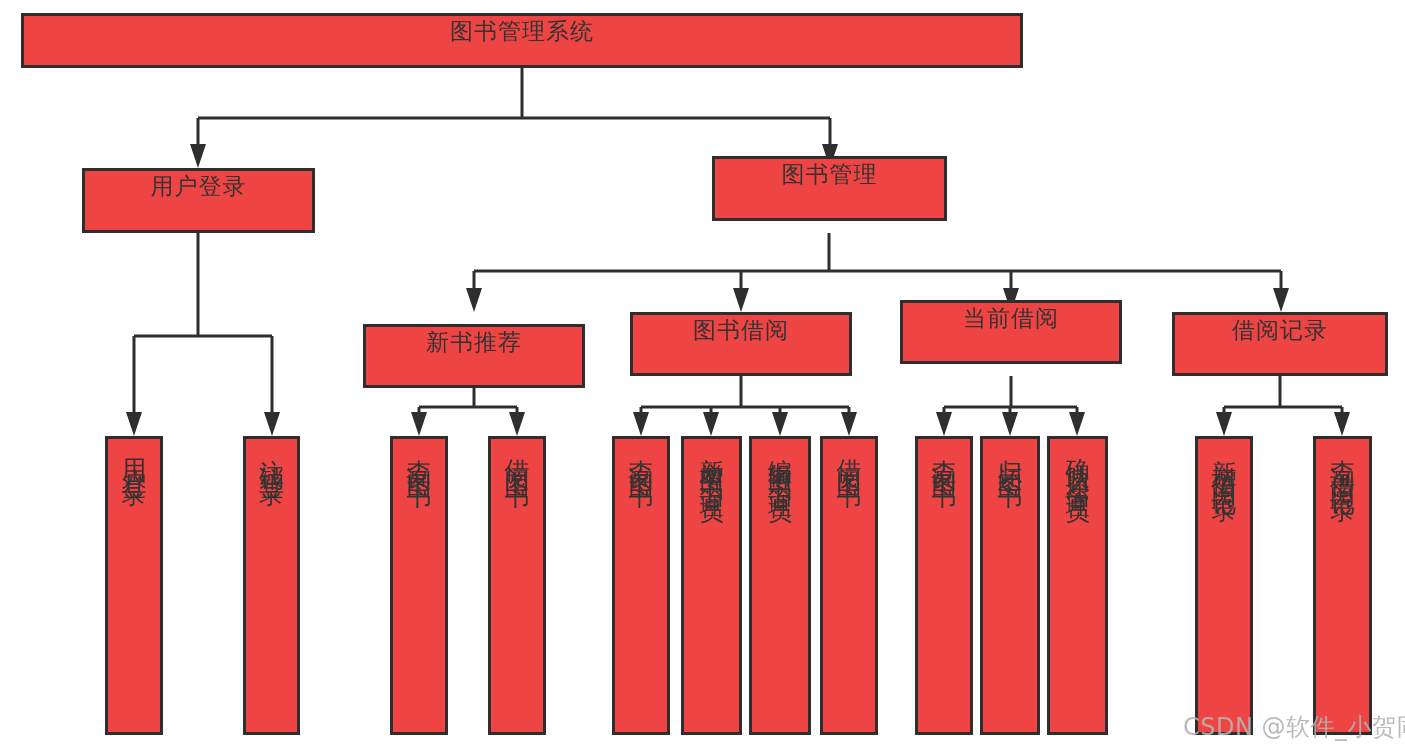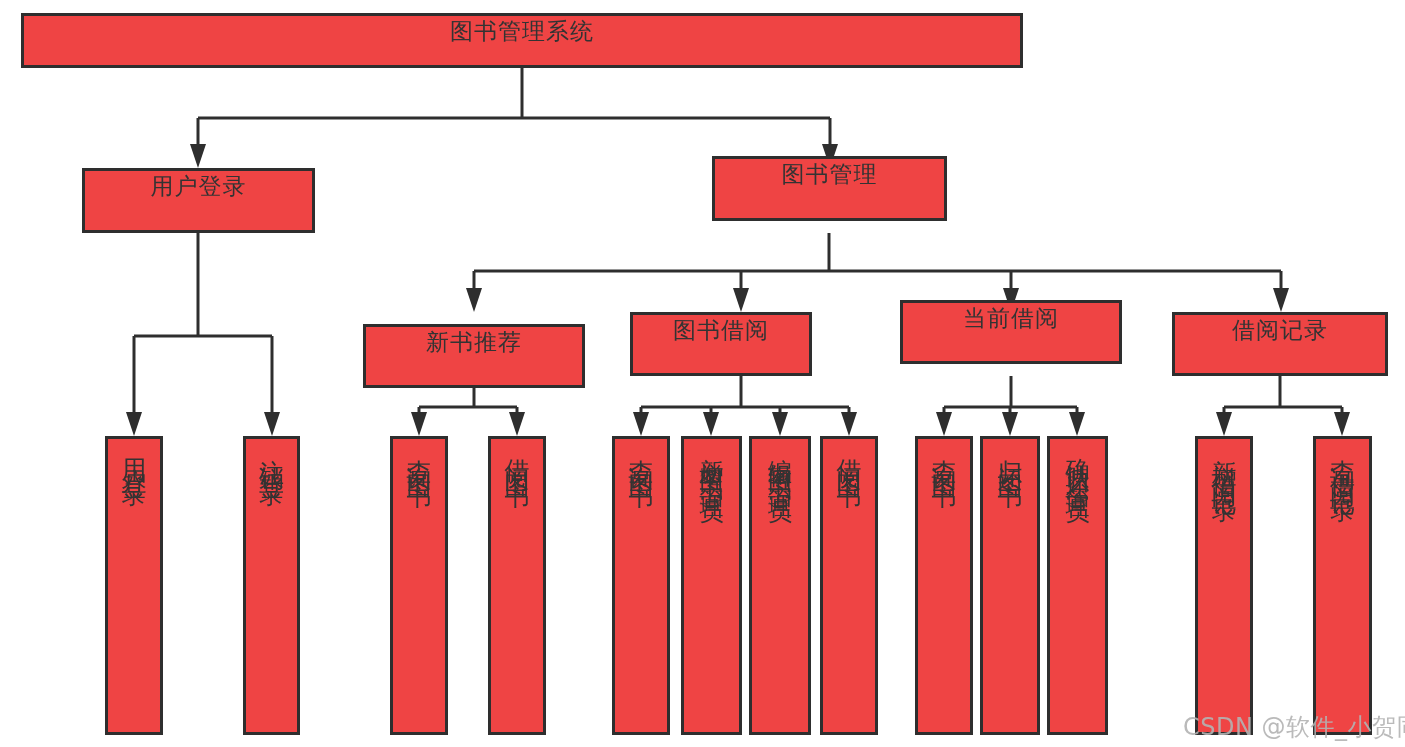--- a/index.html
+++ b/index.html
@@ -106,21 +106,21 @@
   <div class="box h-box" style="left:82px;top:168px;width:233px;height:65px;">
     <span>用户登录</span>
   </div>
   <div class="box h-box" style="left:712px;top:156px;width:235px;height:65px;">
     <span>图书管理</span>
   </div>
 
   <div class="box h-box" style="left:363px;top:312px;width:222px;height:64px;margin-top:12px;">
     <span>新书推荐</span>
   </div>
-  <div class="box h-box" style="left:630px;top:312px;width:182px;height:64px;">
+  <div class="box h-box" style="left:630px;top:312px;width:222px;height:64px;">
     <span>图书借阅</span>
   </div>
   <div class="box h-box" style="left:900px;top:300px;width:222px;height:64px;">
     <span>当前借阅</span>
   </div>
   <div class="box h-box" style="left:1172px;top:312px;width:216px;height:64px;">
     <span>借阅记录</span>
   </div>
 
   <div class="box v-box" style="left:105px;top:436px;width:58px;height:299px;">

